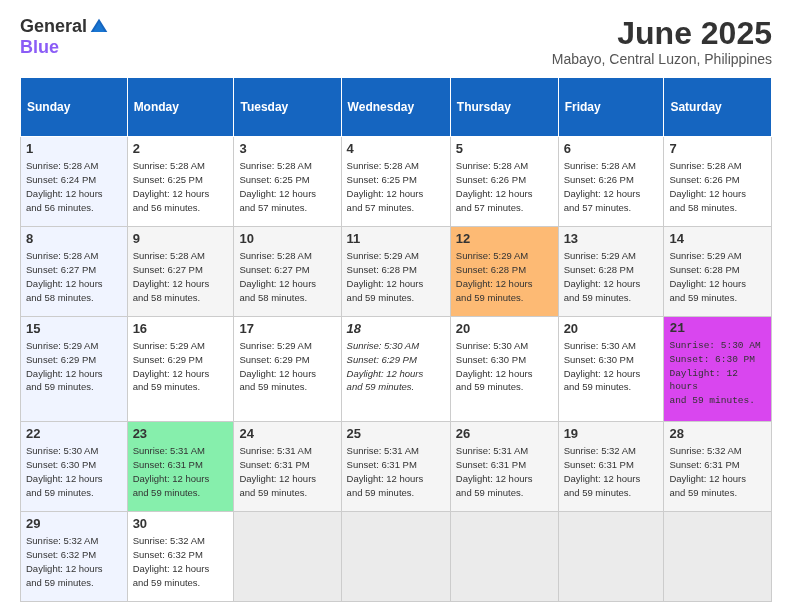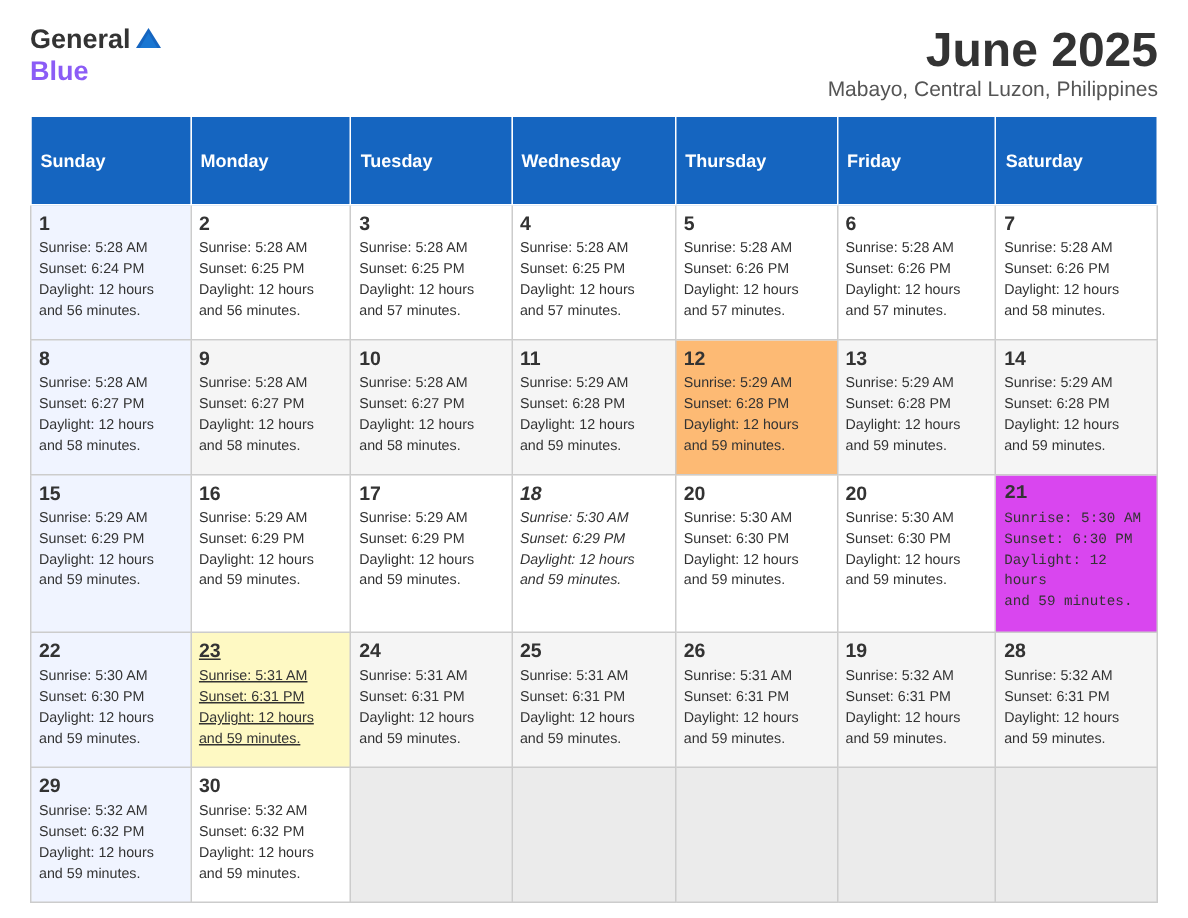--- a/index.html
+++ b/index.html
@@ -296,21 +296,21 @@
           </td>
         </tr>
         <tr>
           <td style="background: rgb(240, 244, 255); margin-left: 21px;">
             <span class="day-num">22</span>
             <div class="day-info" style="white-space: pre-line;">Sunrise: 5:30 AM
 Sunset: 6:30 PM
 Daylight: 12 hours
 and 59 minutes.</div>
           </td>
-          <td style="background: #fef9c3; text-decoration: underline;">
+          <td style="background: #86efac;">
             <span class="day-num">23</span>
             <div class="day-info" style="white-space: pre-line;">Sunrise: 5:31 AM
 Sunset: 6:31 PM
 Daylight: 12 hours
 and 59 minutes.</div>
           </td>
           <td style="background: rgb(245, 245, 245);">
             <span class="day-num">24</span>
             <div class="day-info" style="white-space: pre-line;">Sunrise: 5:31 AM
 Sunset: 6:31 PM

